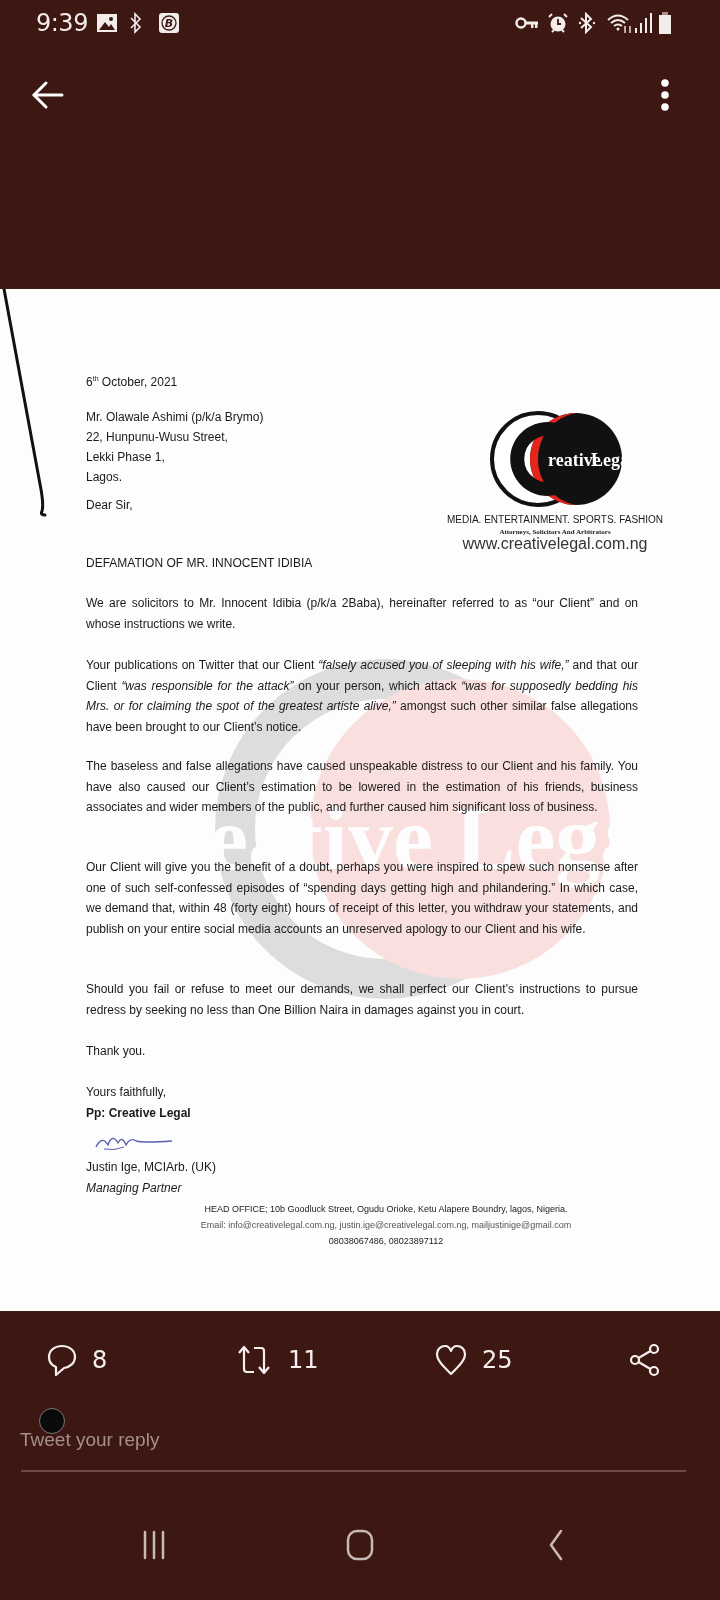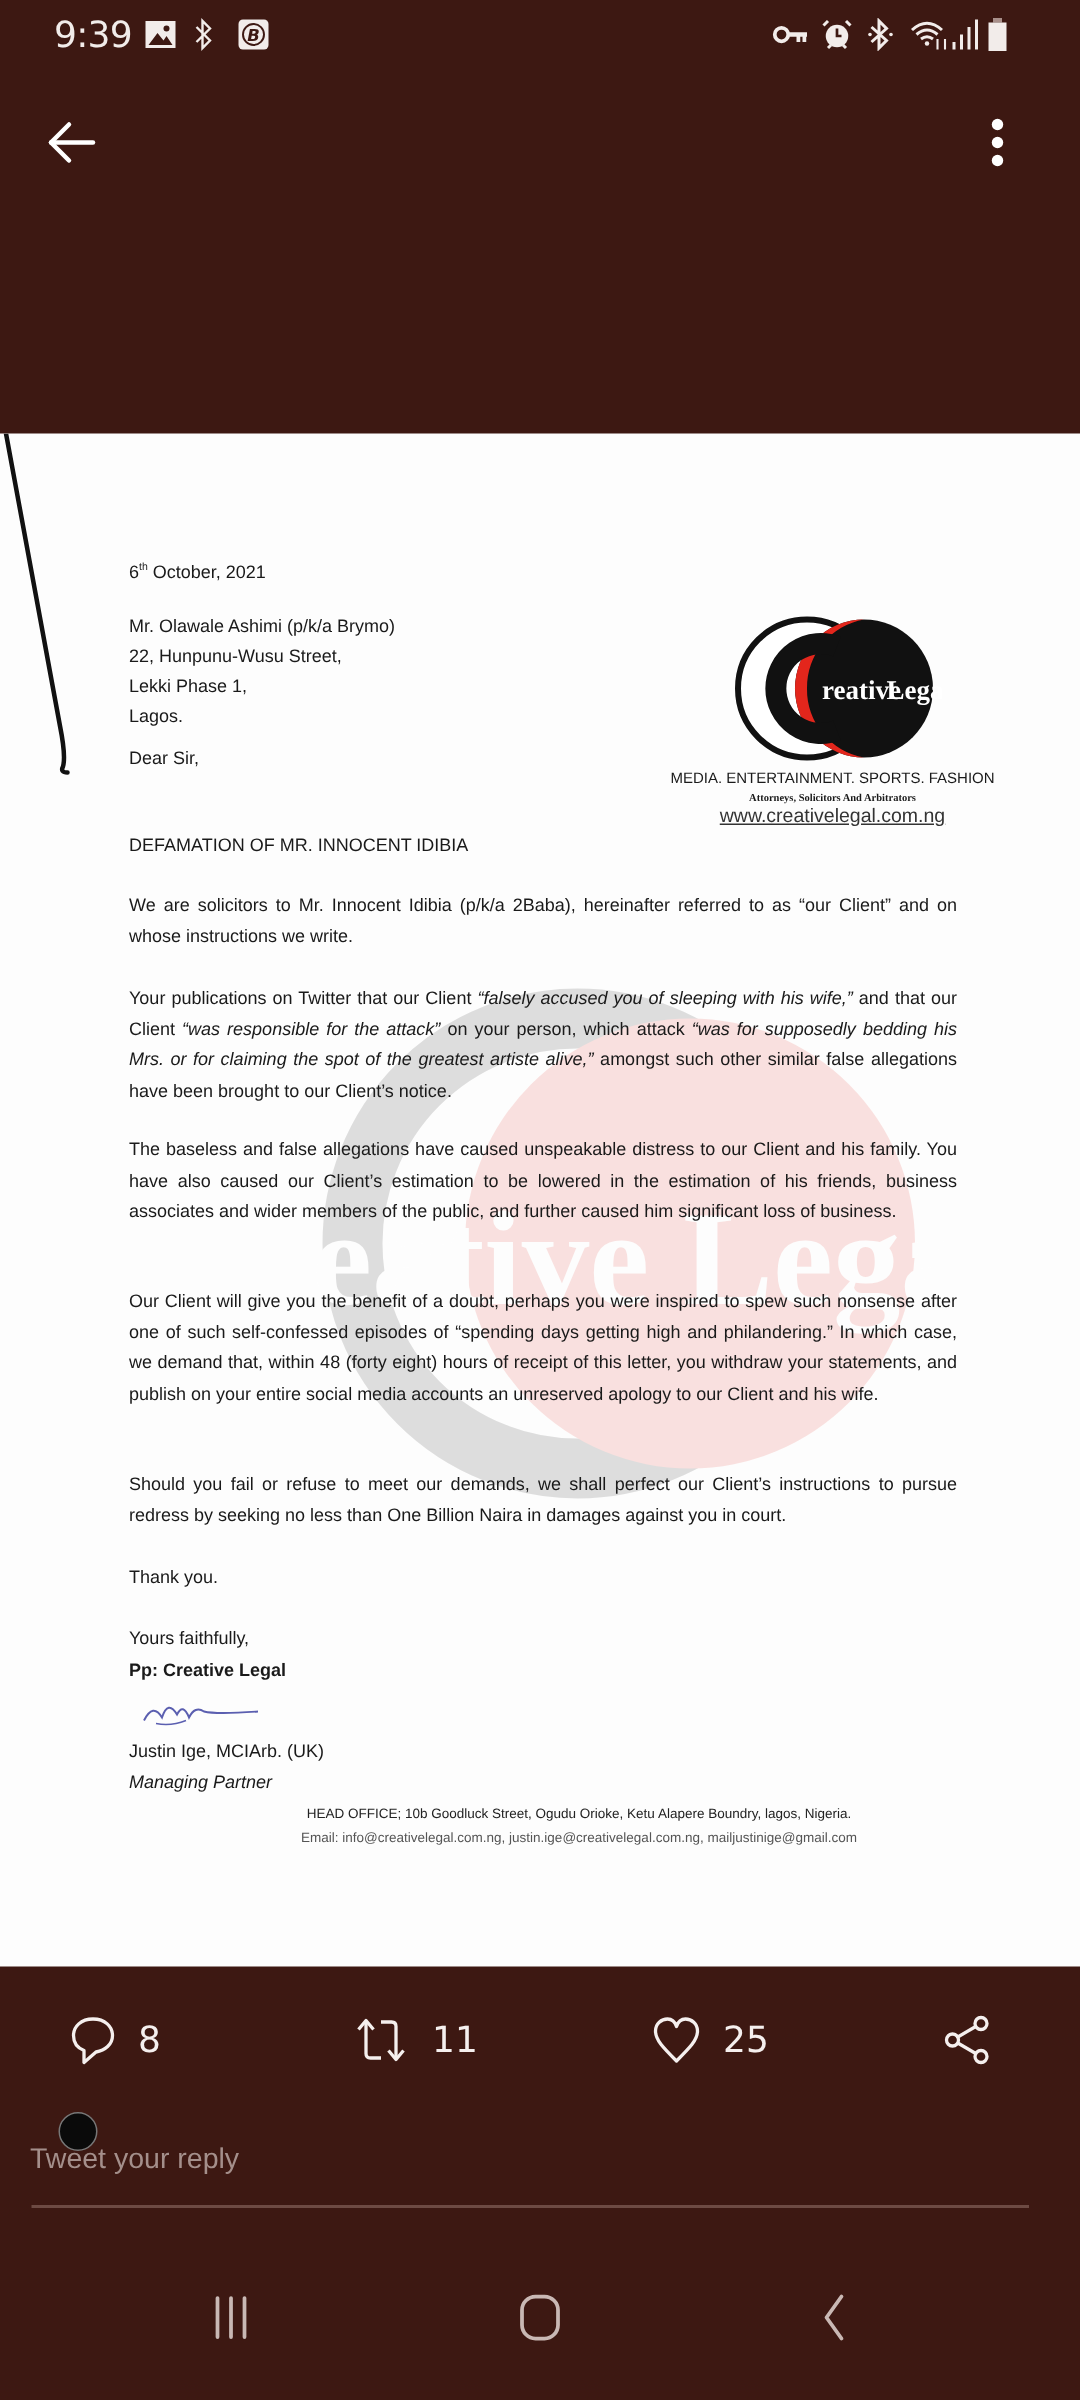--- a/index.html
+++ b/index.html
@@ -41,21 +41,21 @@
   .firm { position:absolute; left:0; top:814px; font-weight:bold; }
   .signature { position:absolute; left:8px; top:838px; width:80px; height:28px; }
   .signer { position:absolute; left:0; top:868px; font-weight:normal; }
   .role { position:absolute; left:0; top:889px; font-style:italic; }
   .footer { position:absolute; left:0; top:904px; width:600px; text-align:center; font-size:9px; line-height:16px; color:#222; }
   .footer .f2 { color:#555; }
 
   .logo { position:absolute; left:488px; top:120px; width:140px; height:100px; }
   .tagline { position:absolute; left:440px; top:225px; width:230px; text-align:center; font-size:10px; line-height:12px; color:#1a1a1a; }
   .tagline .t2 { font-family:Liberation Serif, serif; font-weight:bold; font-size:7px; }
-  .tagline .t3 { font-size:13px; color:#333;text-decoration:underline; }
+  .tagline .t3 { font-size:16px; color:#333; }
 
   .actions { position:absolute; left:0; top:1340px; width:720px; height:40px; }
   .action { position:absolute; top:0; height:40px; display:flex; align-items:center; cursor:pointer; }
   .action svg { display:block; }
   .action .count { font-size:24px; color:#f5efee; margin-left:14px; font-family:"DejaVu Sans", sans-serif; }
   .reply-dot { position:absolute; left:39px; top:1408px; width:24px; height:24px; border-radius:50%; background:#0a0a0a; border:1px solid #777; }
   .reply-input {
     position:absolute; left:20px; top:1418px; width:660px; height:44px;
     background:transparent; border:none; outline:none; color:#f5efee;
     font-size:19px; font-family:"Liberation Sans", sans-serif; padding:0;
@@ -177,20 +177,21 @@
     <div class="firm">Pp: Creative Legal</div>
     <svg class="signature" viewBox="0 0 80 28">
       <path d="M2,20 Q8,8 14,18 Q18,6 24,16 Q28,8 32,18 Q36,10 42,14 Q50,16 78,14" fill="none" stroke="#5b5fb0" stroke-width="1.3"></path>
       <path d="M10,22 Q20,24 30,20" fill="none" stroke="#5b5fb0" stroke-width="1"></path>
     </svg>
     <div class="signer">Justin Ige, MCIArb. (UK)</div>
     <div class="role">Managing Partner</div>
     <div class="footer">
       <div style="margin-top:8px;">HEAD OFFICE; 10b Goodluck Street, Ogudu Orioke, Ketu Alapere Boundry, lagos, Nigeria.</div>
       <div class="f2">Email: info@creativelegal.com.ng, justin.ige@creativelegal.com.ng, mailjustinige@gmail.com</div>
+      <div>08038067486, 08023897112</div>
     </div>
   </div>
 
   <svg class="logo" viewBox="0 0 140 100">
     <circle cx="50" cy="50" r="46" fill="#fff" stroke="#111" stroke-width="4"></circle>
     <circle cx="88" cy="50" r="46" fill="#111"></circle>
     <path d="M88,4 A46,46 0 0 0 88,96 A46,46 0 0 1 50,50 A46,46 0 0 1 88,4 Z" fill="#e3261c"></path>
     <path d="M70,22 A30,30 0 1 0 70,78" fill="none" stroke="#111" stroke-width="14"></path>
     <text x="60" y="57" font-size="18" fill="#fff" font-family="Liberation Serif, serif" font-weight="bold">reative</text>
     <text x="103" y="57" font-size="18" fill="#fff" font-family="Liberation Serif, serif" font-weight="bold">Legal</text>

